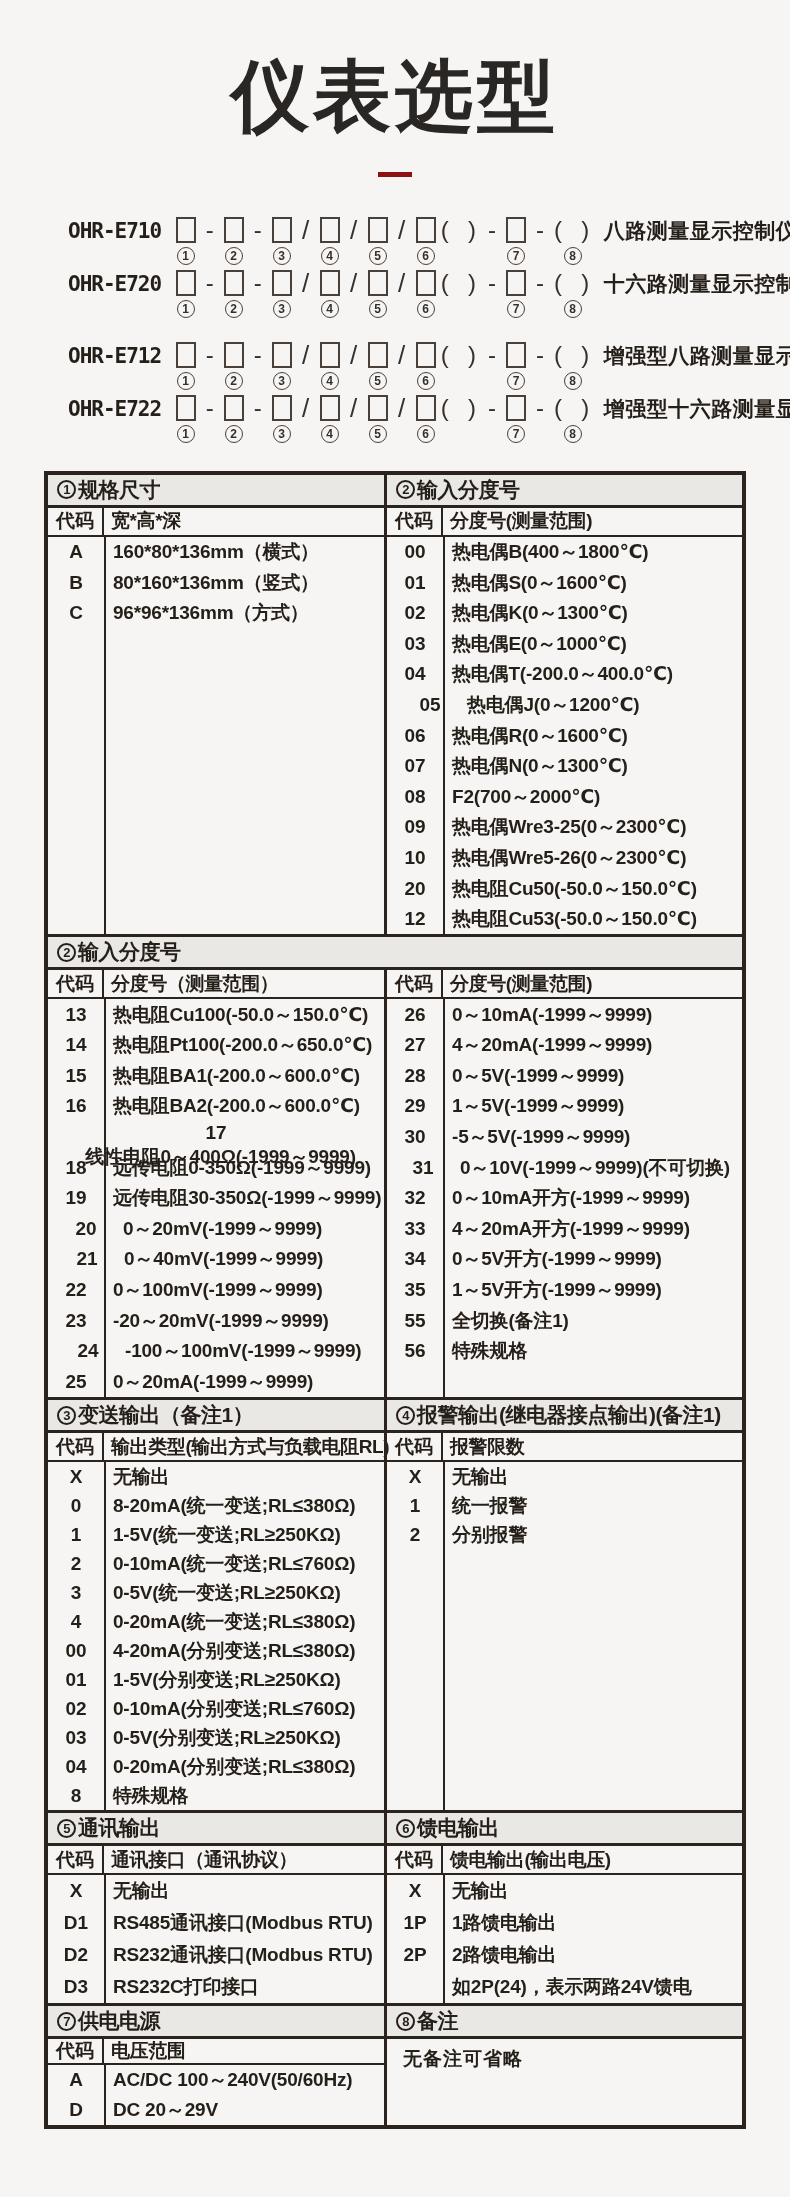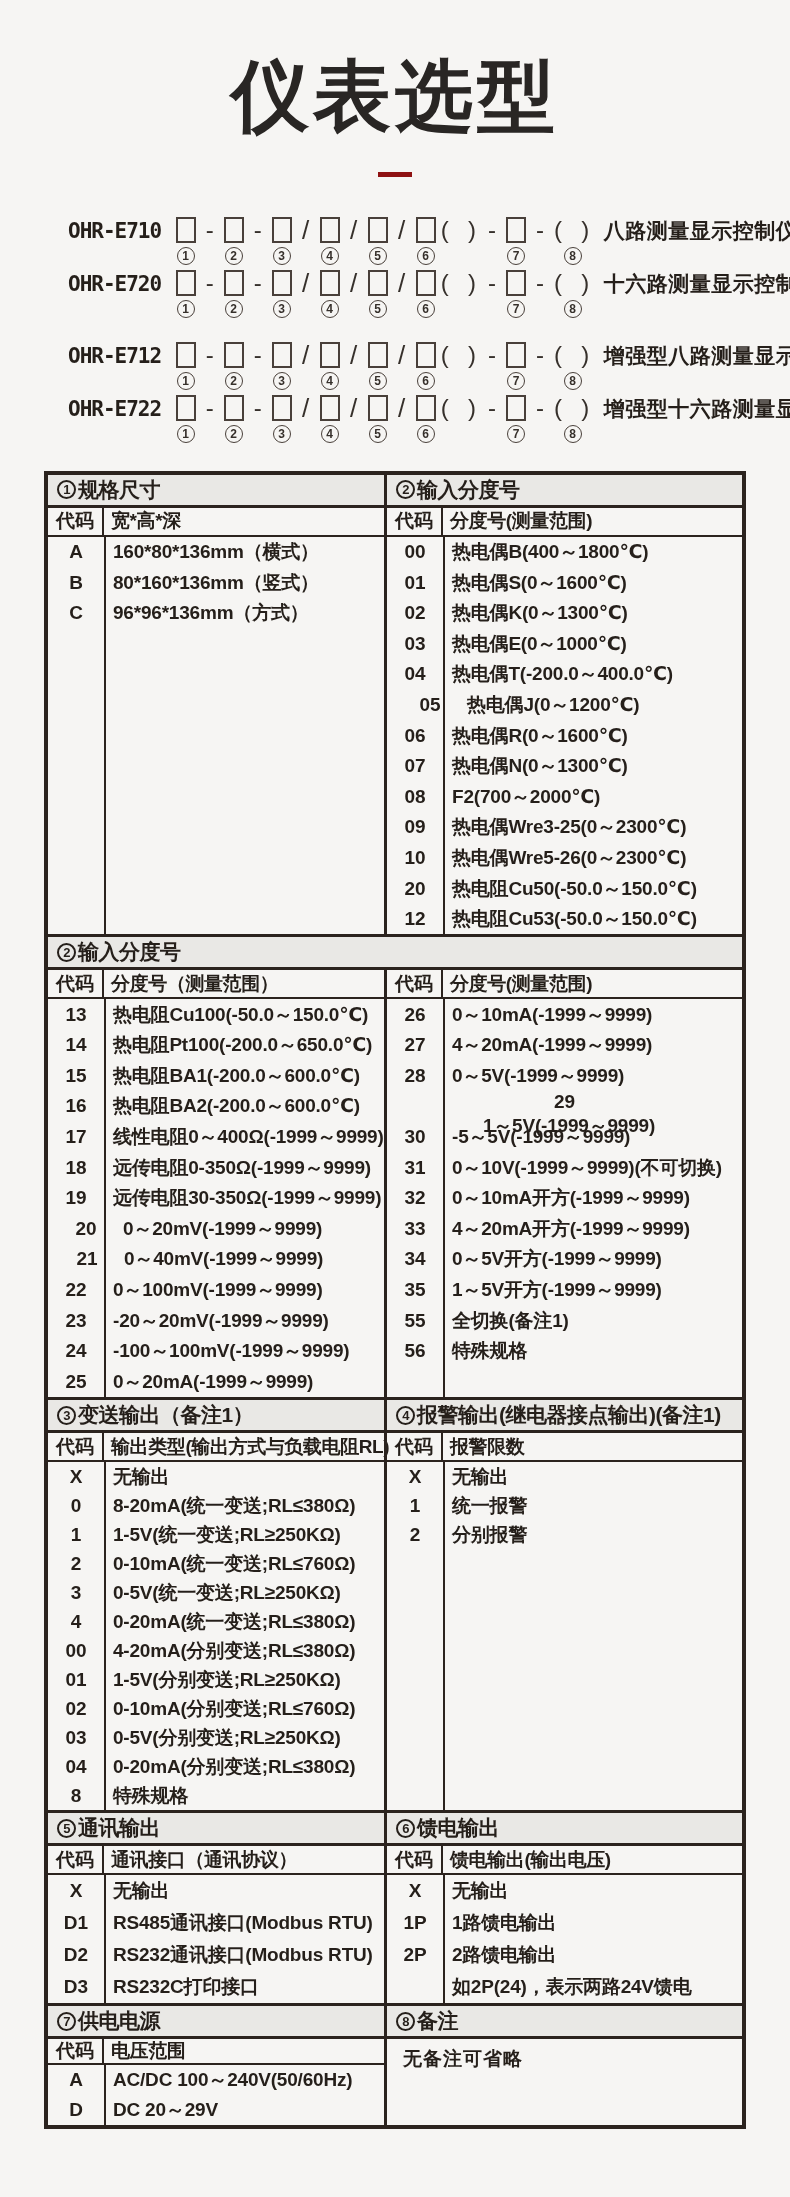--- a/index.html
+++ b/index.html
@@ -512,21 +512,21 @@
               <div class="desc">热电阻Pt100(-200.0～650.0℃)</div>
             </div>
             <div class="trow" style="height: 30.6px;">
               <div class="code">15</div>
               <div class="desc">热电阻BA1(-200.0～600.0℃)</div>
             </div>
             <div class="trow" style="height: 30.6px;">
               <div class="code">16</div>
               <div class="desc">热电阻BA2(-200.0～600.0℃)</div>
             </div>
-            <div class="trow" style="height: 30.6px;">
+            <div class="trow" style="height: 30.6px; flex-direction: column;">
               <div class="code">17</div>
               <div class="desc">线性电阻0～400Ω(-1999～9999)</div>
             </div>
             <div class="trow" style="height: 30.6px;">
               <div class="code">18</div>
               <div class="desc">远传电阻0-350Ω(-1999～9999)</div>
             </div>
             <div class="trow" style="height: 30.6px;">
               <div class="code">19</div>
               <div class="desc">远传电阻30-350Ω(-1999～9999)</div>
@@ -540,21 +540,21 @@
               <div class="desc">0～40mV(-1999～9999)</div>
             </div>
             <div class="trow" style="height: 30.6px;">
               <div class="code">22</div>
               <div class="desc">0～100mV(-1999～9999)</div>
             </div>
             <div class="trow" style="height: 30.6px;">
               <div class="code">23</div>
               <div class="desc">-20～20mV(-1999～9999)</div>
             </div>
-            <div class="trow" style="height: 30.6px;">
+            <div class="trow" style="height: 30.6px; padding-left: 12px;">
               <div class="code">24</div>
               <div class="desc">-100～100mV(-1999～9999)</div>
             </div>
             <div class="trow" style="height: 30.6px;">
               <div class="code">25</div>
               <div class="desc">0～20mA(-1999～9999)</div>
             </div>
           </div>
         </div>
         <div class="half right">
@@ -568,29 +568,29 @@
               <div class="desc">0～10mA(-1999～9999)</div>
             </div>
             <div class="trow" style="height: 30.6px;">
               <div class="code">27</div>
               <div class="desc">4～20mA(-1999～9999)</div>
             </div>
             <div class="trow" style="height: 30.6px;">
               <div class="code">28</div>
               <div class="desc">0～5V(-1999～9999)</div>
             </div>
-            <div class="trow" style="height: 30.6px; flex-direction: column;">
+            <div class="trow" style="height: 30.6px;">
               <div class="code">29</div>
               <div class="desc">1～5V(-1999～9999)</div>
             </div>
             <div class="trow" style="height: 30.6px;">
               <div class="code">30</div>
               <div class="desc">-5～5V(-1999～9999)</div>
             </div>
-            <div class="trow" style="height: 30.6px;">
+            <div class="trow" style="height: 30.6px; padding-left: 8px;">
               <div class="code">31</div>
               <div class="desc">0～10V(-1999～9999)(不可切换)</div>
             </div>
             <div class="trow" style="height: 30.6px;">
               <div class="code">32</div>
               <div class="desc">0～10mA开方(-1999～9999)</div>
             </div>
             <div class="trow" style="height: 30.6px;">
               <div class="code">33</div>
               <div class="desc">4～20mA开方(-1999～9999)</div>

